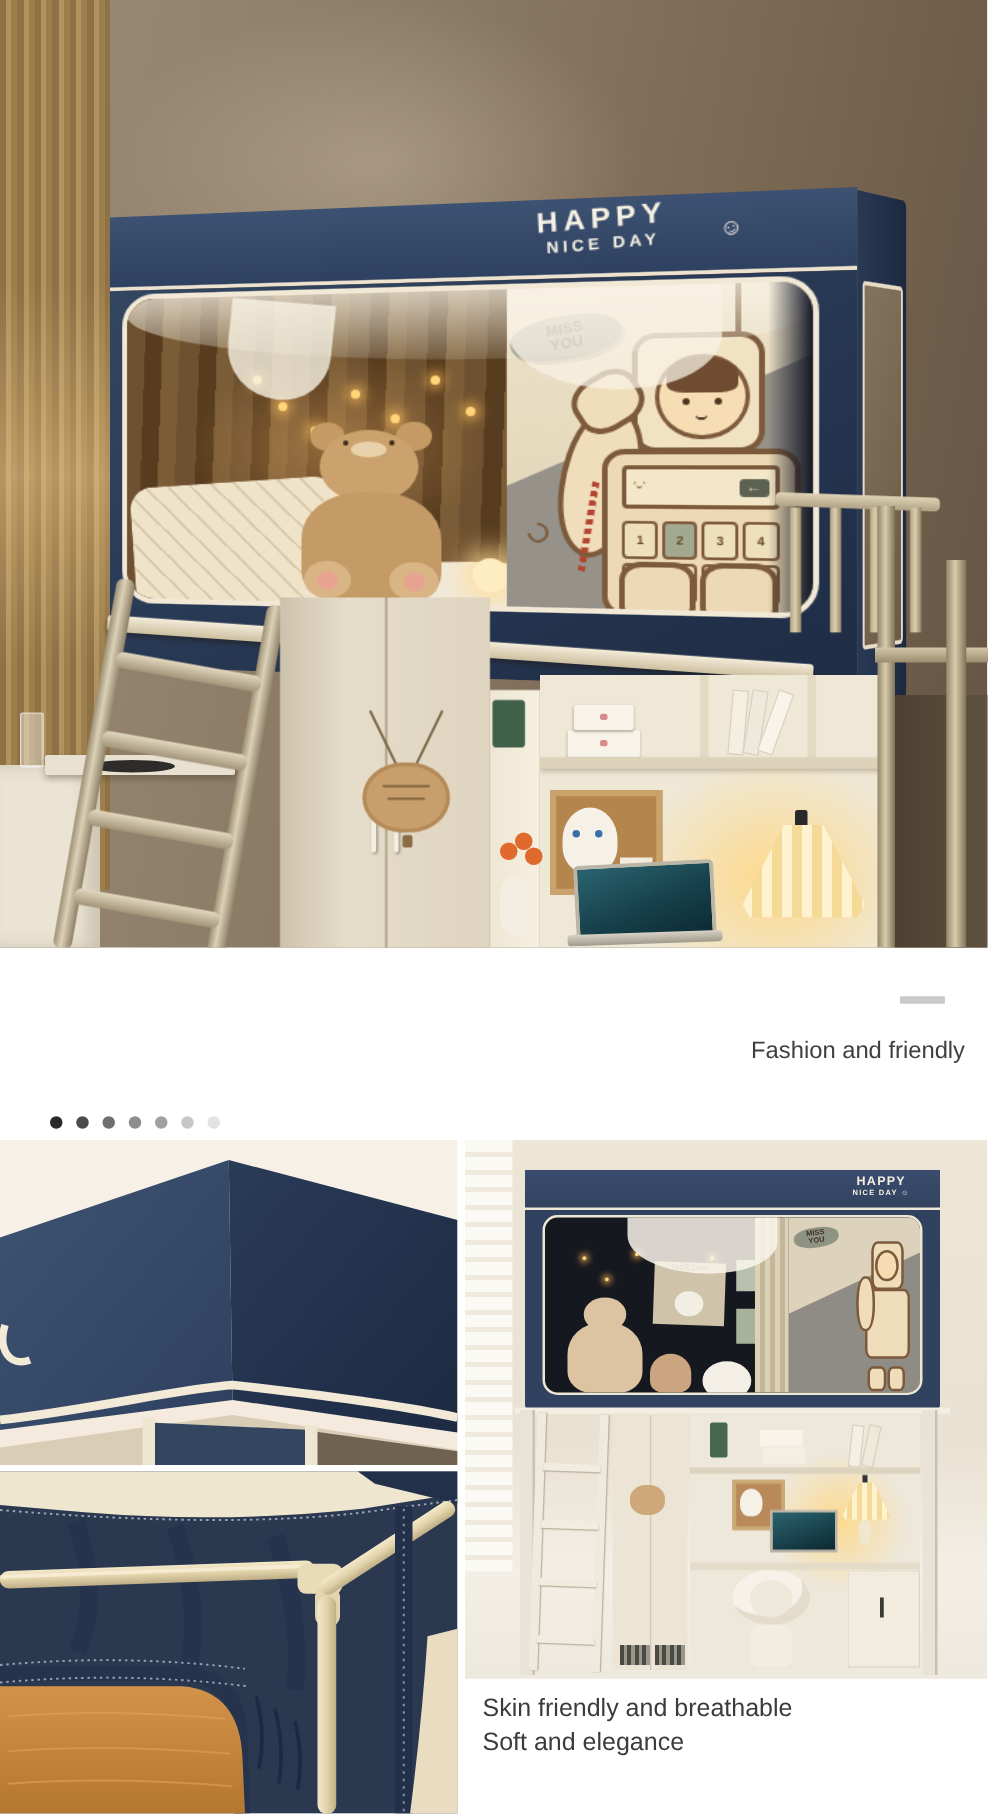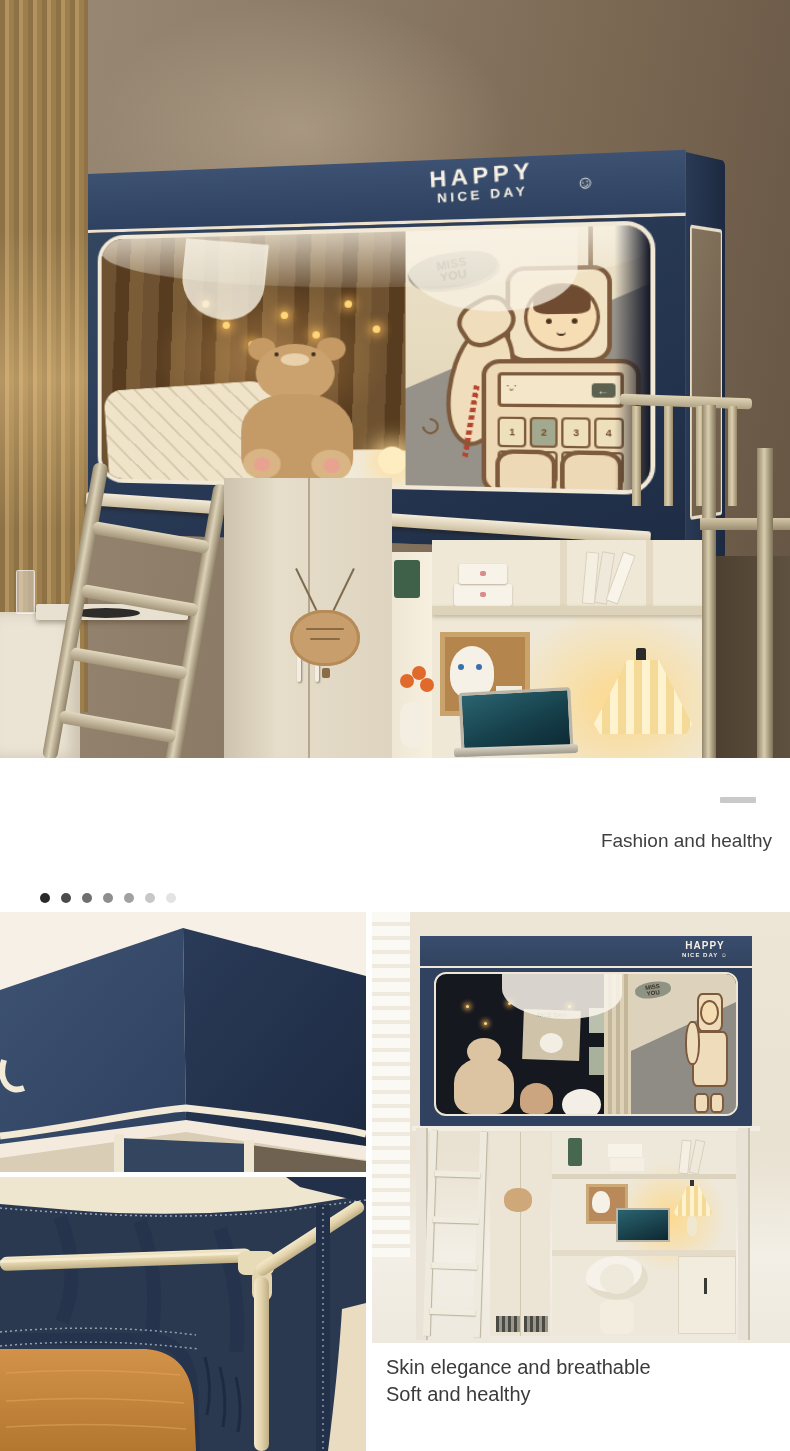--- a/index.html
+++ b/index.html
@@ -417,21 +417,21 @@
       <div class="g-bar" style="left:76px;"></div>
       <div class="g-bar" style="left:108px;"></div>
     </div>
     <div class="a dark-corner"></div>
     <div class="a post" style="left:702px;top:405px;width:14px;height:353px;"></div>
     <div class="a" style="left:700px;top:518px;width:92px;height:12px;background:linear-gradient(#d4c7a8,#9a8d70);"></div>
     <div class="a post" style="left:757px;top:448px;width:16px;height:310px;"></div>
   </div>
 
   <div class="a dash"></div>
-  <div class="a tagline">Fashion and healthy</div>
+  <div class="a tagline">Fashion and friendly</div>
   <div class="a dots"><span class="dot" style="background: rgb(42, 42, 42);"></span><span class="dot" style="background: rgb(75, 75, 75);"></span><span class="dot" style="background: rgb(111, 111, 111);"></span><span class="dot" style="background: rgb(142, 142, 142);"></span><span class="dot" style="background: rgb(161, 161, 161);"></span><span class="dot" style="background: rgb(199, 199, 199);"></span><span class="dot" style="background: rgb(227, 227, 227);"></span></div>
 
   <svg class="a detail-top" viewBox="0 0 366 260">
     <defs>
       <linearGradient id="gLeft" x1="0" y1="0" x2="1" y2="1">
         <stop offset="0" stop-color="#3e5273"></stop>
           <stop offset="1" stop-color="#2e415f"></stop>
       </linearGradient>
       <linearGradient id="gRight" x1="0" y1="0" x2="1" y2="1">
         <stop offset="0" stop-color="#2a3b58"></stop>
@@ -583,17 +583,17 @@
       </div>
       <div class="r-chair">
         <div class="r-chairbase"></div>
         <div class="r-chairtop"></div>
         <div class="r-chairknot"></div>
       </div>
     </div>
   </div>
 
   <div class="a caption">
-    <div>Skin elegance and breathable</div>
-    <div>Soft and healthy</div>
+    <div>Skin friendly and breathable</div>
+    <div>Soft and elegance</div>
   </div>
 
 </div>
 
 </body></html>

